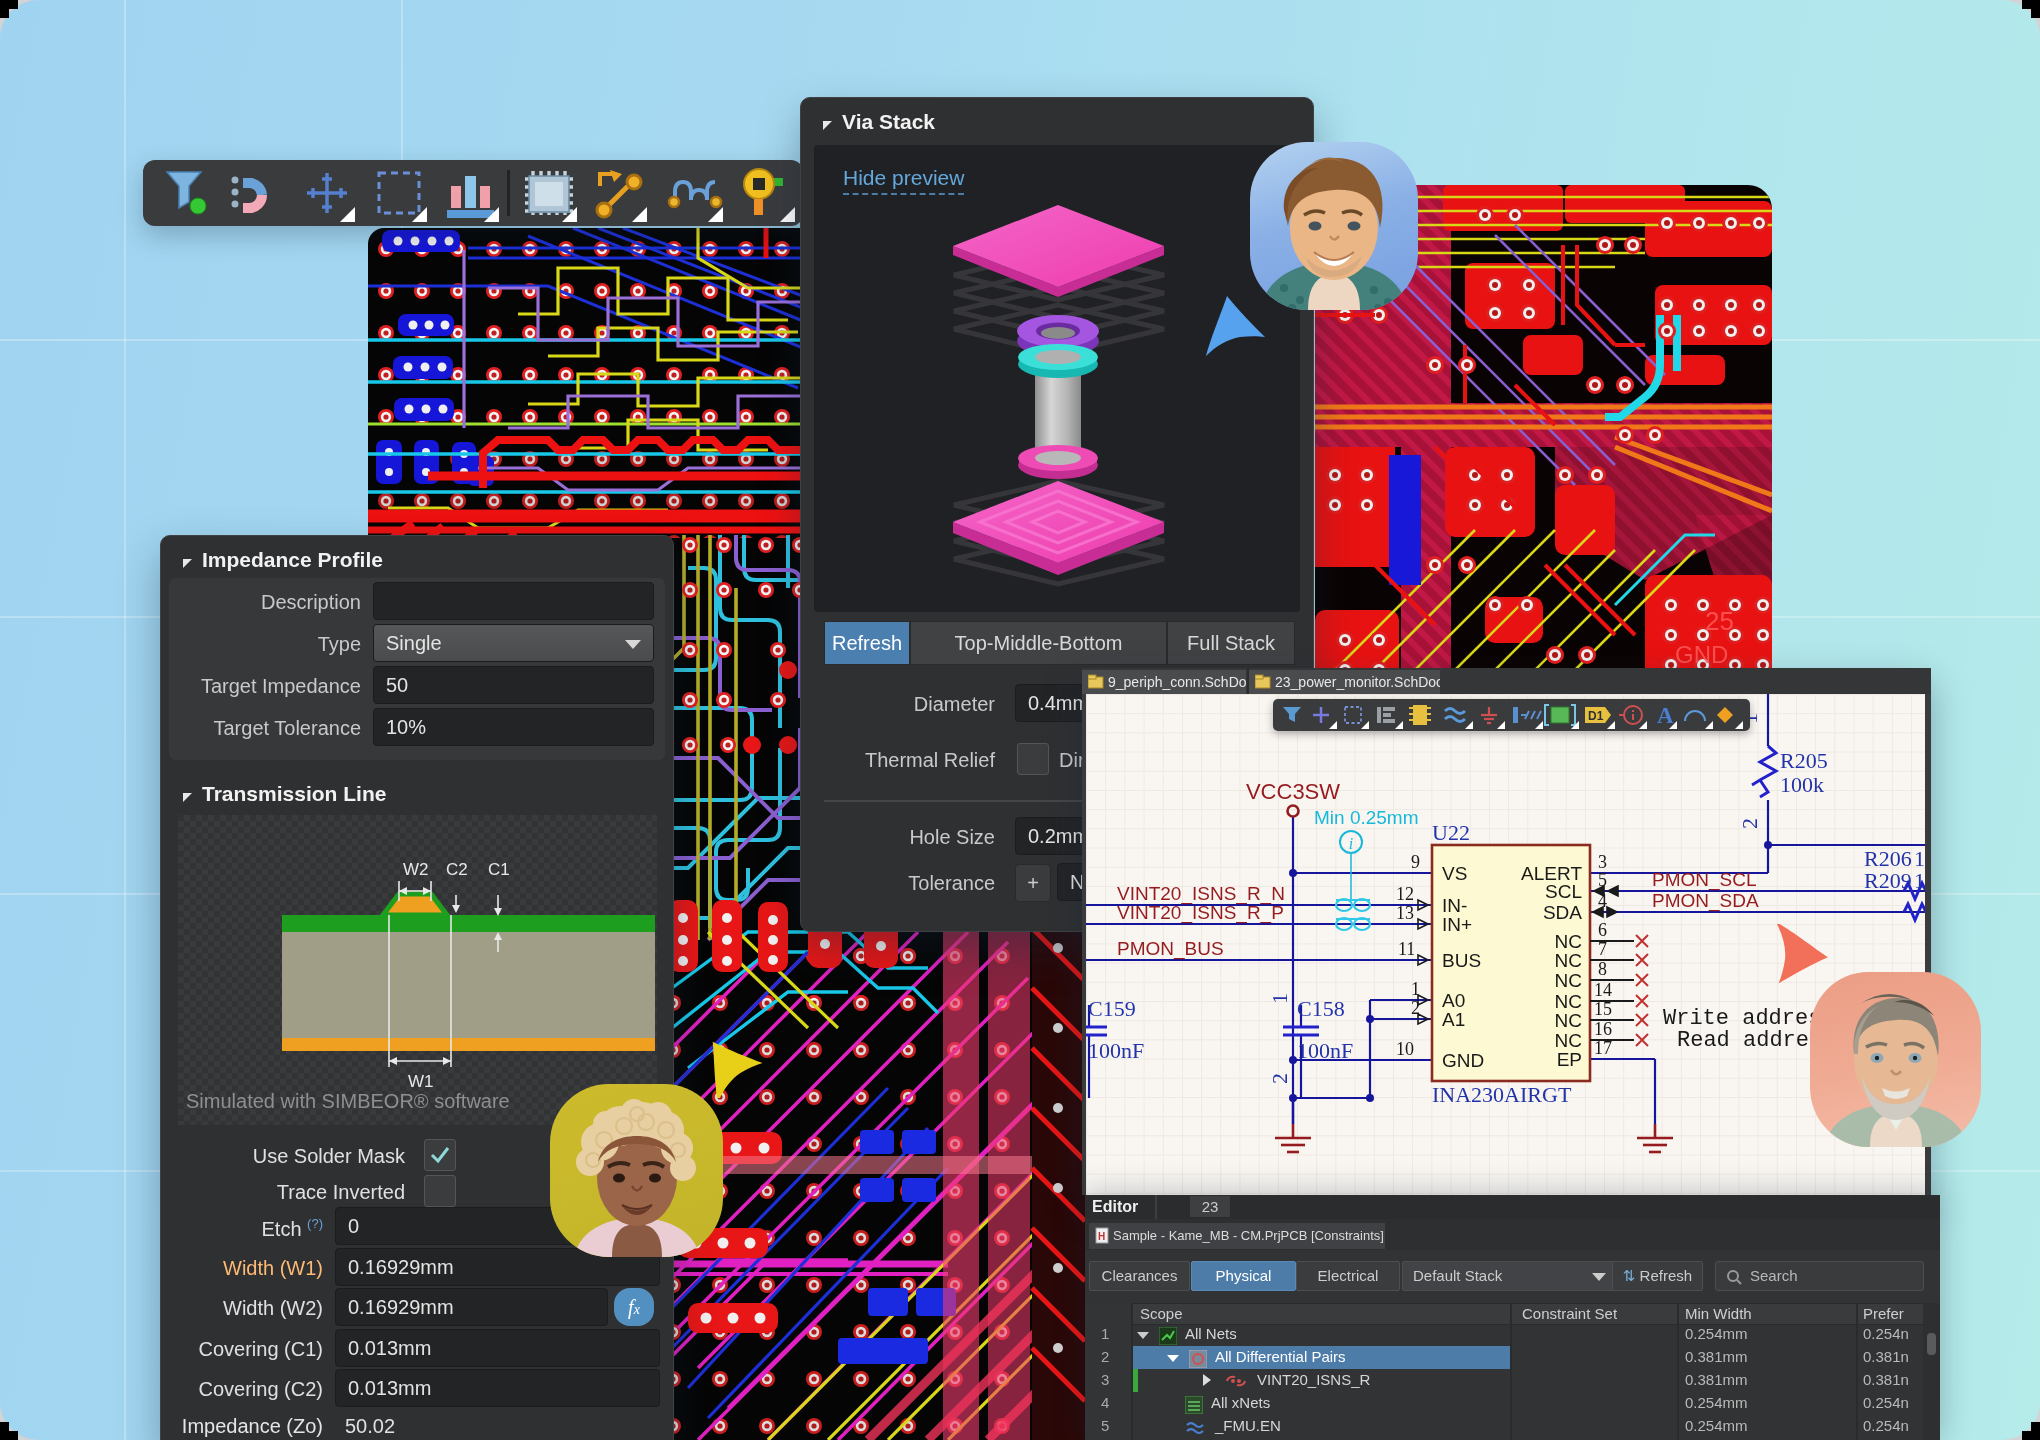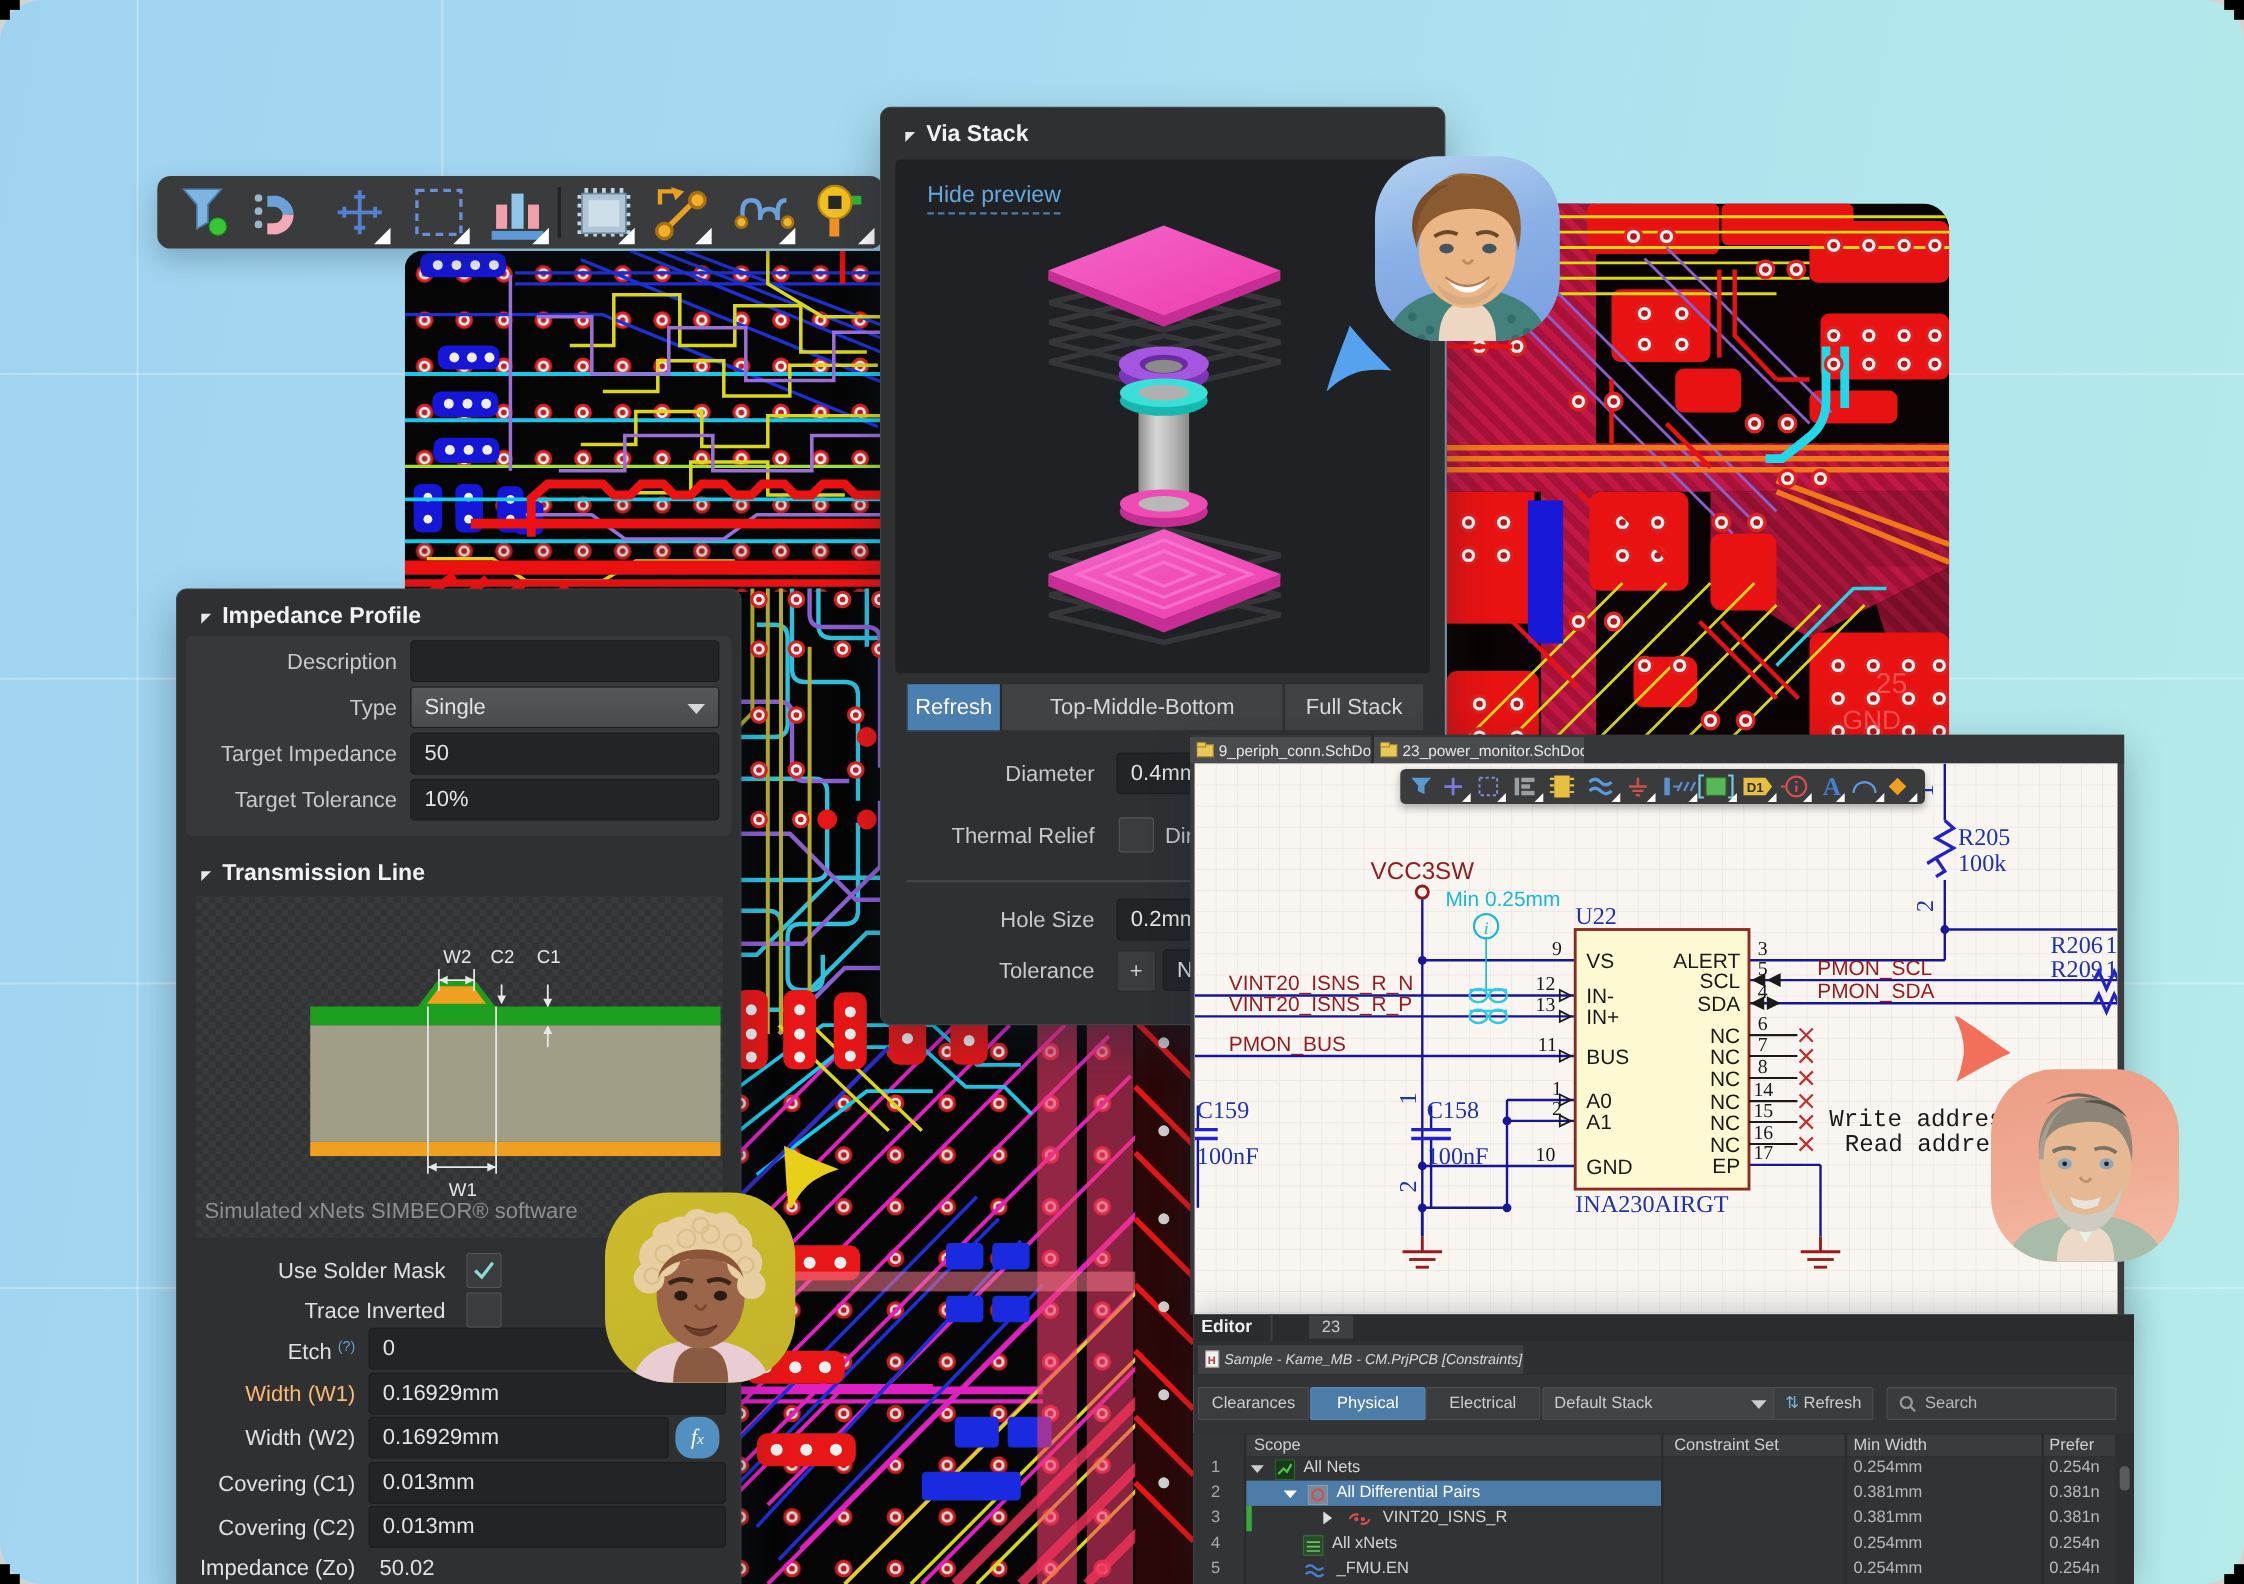--- a/index.html
+++ b/index.html
@@ -657,21 +657,21 @@
             <path d="M273 246 l-8 -4 v8 Z"></path>
         </g>
         <g font-size="17" fill="#e8e8e8" font-family="Liberation Sans">
           <text x="225" y="60">W2</text>
             <text x="268" y="60">C2</text>
             <text x="310" y="60">C1</text>
           <text x="230" y="272">W1</text>
         </g>
       </svg>
     </div>
-    <div class="abs" style="left:25px;top:554px;font-size:20px;color:#8f8f8f;">Simulated xNets SIMBEOR® software</div>
+    <div class="abs" style="left:25px;top:554px;font-size:20px;color:#8f8f8f;">Simulated with SIMBEOR® software</div>
     <div class="lbl" style="right:268px;top:609px;color:#e0e0e0;">Use Solder Mask</div>
     <div class="chk" style="left:263px;top:603px;"><svg width="30" height="30">
           <path d="M7 15 L13 21 L23 8" stroke="#8fd8d8" stroke-width="3" fill="none"></path>
         </svg></div>
     <div class="lbl" style="right:268px;top:645px;color:#e0e0e0;">Trace Inverted</div>
     <div class="chk" style="left:263px;top:639px;"></div>
     <div class="lbl" style="right:350px;top:680px;color:#e0e0e0;">Etch <span style="font-size:13px;color:#6aa0d8;vertical-align:super">(?)</span></div>
     <div class="inp" style="left:174px;top:671px;width:258px;">0</div>
     <div class="lbl" style="right:350px;top:721px;color:#fdba74;">Width (W1)</div>
     <div class="inp" style="left:174px;top:712px;width:299px;">0.16929mm</div>
@@ -953,21 +953,21 @@
       <span class="abs" style="left:7px;top:3px;font-size:16px;font-weight:bold;color:#f0f0f0;">Editor</span>
       <span class="abs" style="left:70px;top:0;width:2px;height:24px;background:#3e3f41;"></span>
       <span class="abs" style="left:105px;top:1px;width:40px;height:21px;background:#3e3f41;color:#ccc;font-size:15px;text-align:center;line-height:21px;">23</span>
     </div>
     <div class="abs" style="left:0;top:24px;width:855px;height:31px;background:#2e2f31;">
       <div class="abs" style="left:4px;top:4px;width:296px;height:26px;background:#404144;color:#dcdcdc;font-size:13px;line-height:26px;white-space:nowrap;overflow:hidden;">
         <svg class="abs" style="left:6px;top:4px" width="16" height="18">
             <rect x="1" y="1" width="12" height="15" fill="#f0f0f0" stroke="#999"></rect>
             <text x="3" y="13" font-size="10" fill="#c03030" font-weight="bold">H</text>
           </svg>
-        <span style="margin-left:24px;font-style:italic;">Sample - Kame_MB - CM.PrjPCB [Constraints]</span>
+        <span style="margin-left:24px;">Sample - Kame_MB - CM.PrjPCB [Constraints]</span>
       </div>
     </div>
     <div class="cbtn" style="left:4px;top:66px;width:99px;">Clearances</div>
     <div class="cbtn" style="left:106px;top:66px;width:103px;background:#4d7ca8;color:#fff;border-color:#5a8ab5;">Physical</div>
     <div class="cbtn" style="left:211px;top:66px;width:102px;">Electrical</div>
     <div class="cbtn" style="left:317px;top:66px;width:203px;text-align:left;padding-left:10px;background:#424346;">Default Stack
       <span class="abs" style="right:10px;top:11px;width:0;height:0;border-left:7px solid transparent;border-right:7px solid transparent;border-top:8px solid #ccc;"></span>
     </div>
     <div class="cbtn" style="left:527px;top:66px;width:89px;"><span style="color:#7ab0d8;">⇅</span> Refresh</div>
     <div class="abs" style="left:630px;top:66px;width:207px;height:28px;background:#3a3b3d;border:1px solid #4d4e50;border-radius:3px;color:#b8b8b8;font-size:15px;line-height:28px;">

